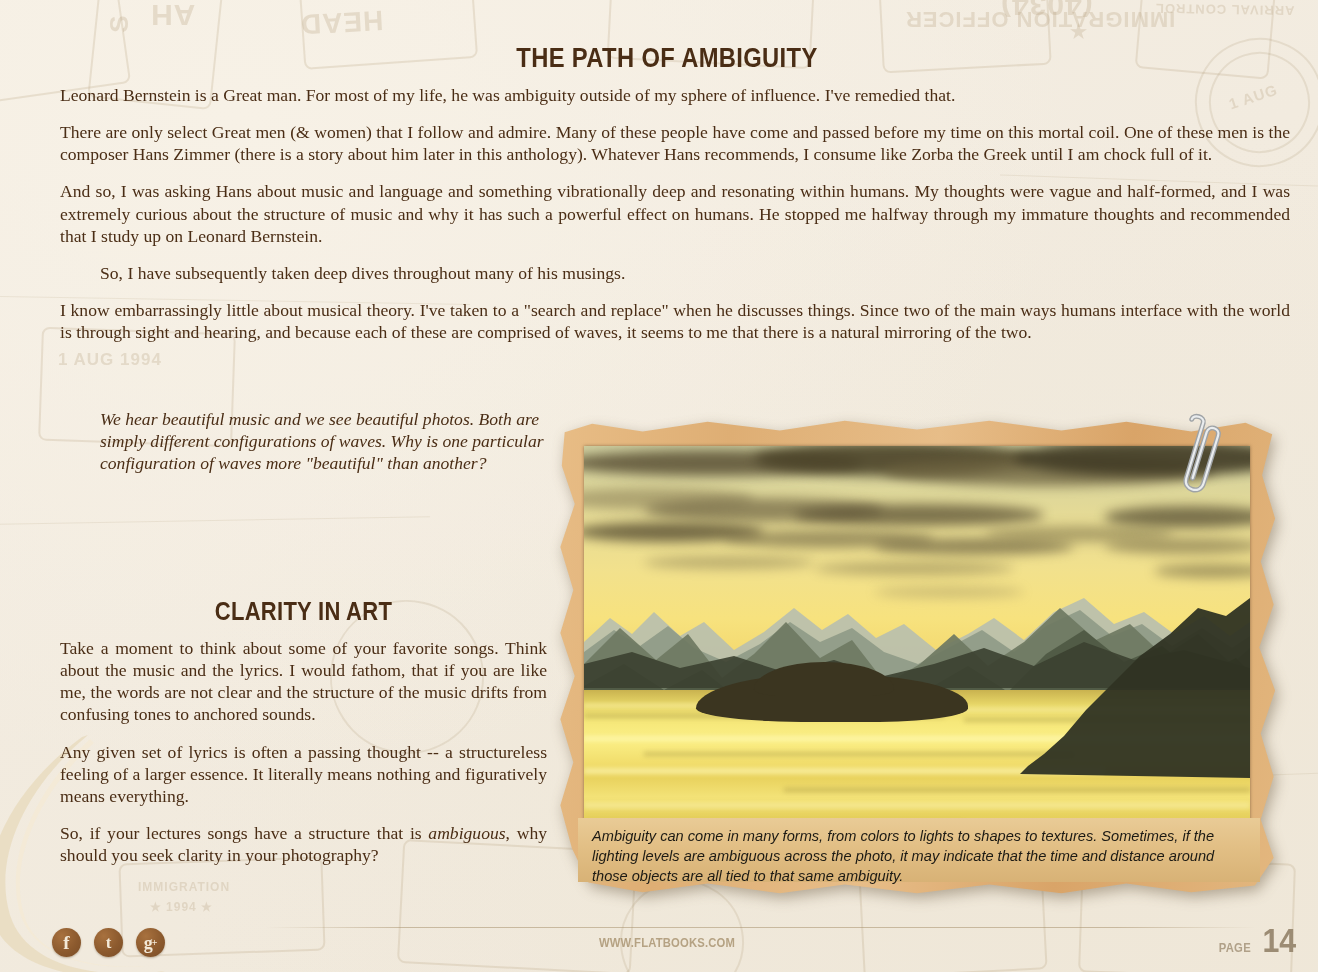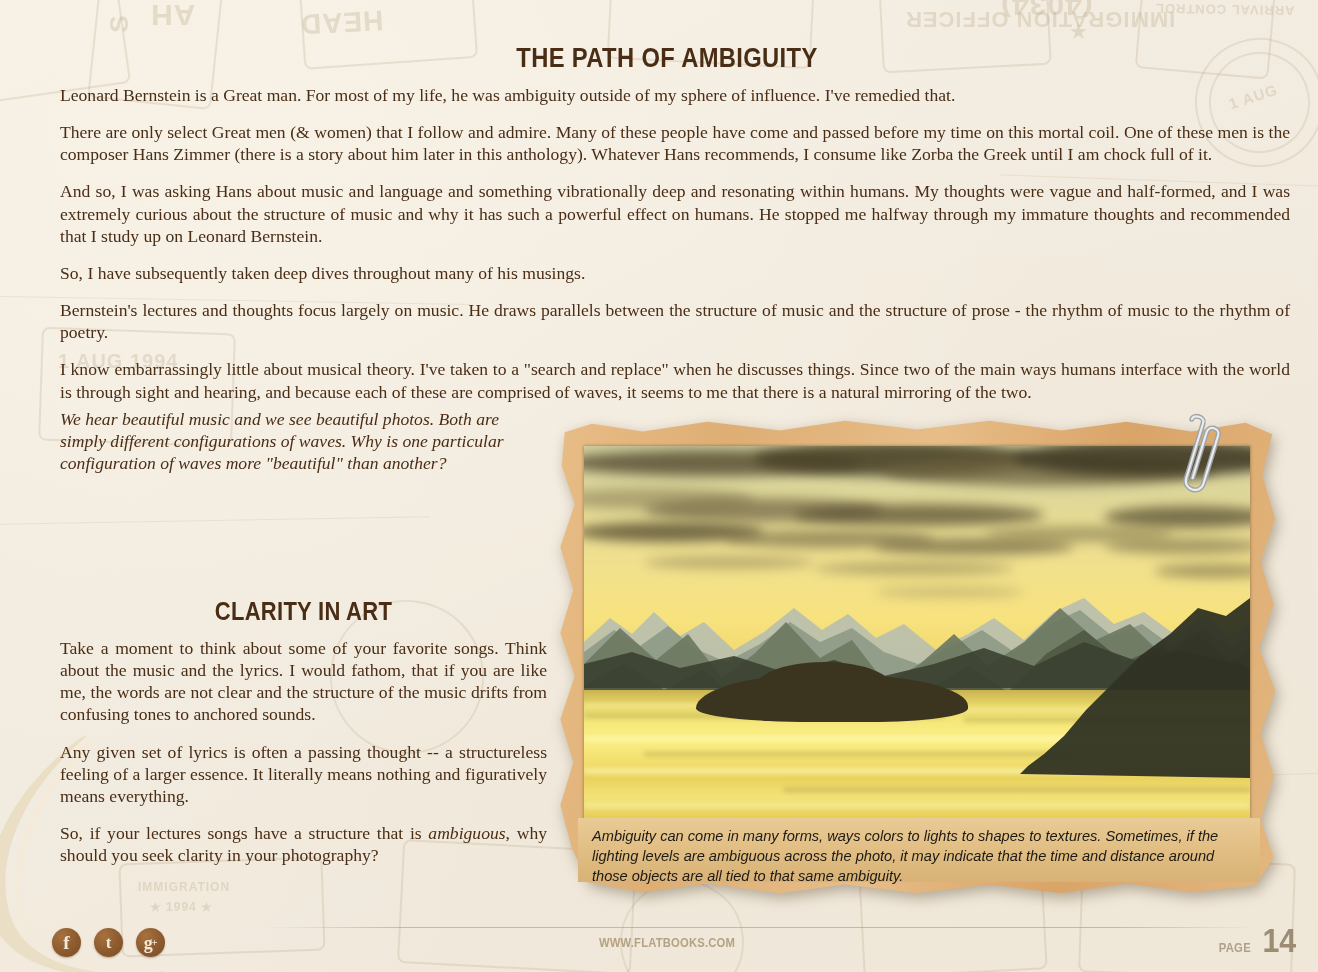--- a/index.html
+++ b/index.html
@@ -46,21 +46,21 @@
   #body-left{position:absolute;left:52px;top:408px;width:487px;font-style:italic;}
 
   p.para{
     margin:0 0 15px 0;
     font-size:17.6px;line-height:1.26;
     color:#4a2d15;
     text-align:justify;
     -webkit-hyphens:none;hyphens:none;
   }
   p.para:last-child{margin-bottom:0;}
-  p.nj{text-align:left;}
+  p.nj{text-align:left;margin-left:40px;}
   .ital{font-style:italic;}
 
   #clarity-wrap{position:absolute;left:52px;top:597px;width:487px;}
   h2.sec-title2{
     margin:0;text-align:center;
     font-family:"Liberation Sans",sans-serif;
     font-weight:bold;font-size:25px;letter-spacing:.3px;
     color:#4a2d15;
     transform:scaleX(.88);
   }
@@ -166,21 +166,21 @@
   <div class="wm wm-txt" style="left:905px;top:6px;font-size:22px;transform:rotate(180deg);">IMMIGRATION OFFICER</div>
   <div class="wm wm-txt" style="left:1000px;top:-12px;font-size:30px;transform:rotate(180deg);">(4034)</div>
   <div class="wm wm-txt" style="left:1070px;top:20px;font-size:19px;">★</div>
   <div class="wm wm-rect" style="left:1140px;top:-55px;width:130px;height:125px;transform:rotate(5deg);"></div>
   <div class="wm wm-txt" style="left:1155px;top:2px;font-size:13px;transform:rotate(181deg);">ARRIVAL CONTROL</div>
   <div class="wm wm-circ" style="left:1195px;top:38px;width:125px;height:125px;transform:rotate(-18deg);"></div>
   <div class="wm wm-circ" style="left:1209px;top:52px;width:97px;height:97px;transform:rotate(-18deg);"></div>
   <div class="wm wm-txt" style="left:1228px;top:88px;font-size:15px;transform:rotate(-18deg);">1 AUG</div>
 
   <div class="wm wm-rect" style="left:40px;top:330px;width:190px;height:110px;transform:rotate(2deg);"></div>
-  <div class="wm wm-txt" style="left:58px;top:350px;font-size:20px;">1 AUG 1994</div>
+  <div class="wm wm-txt" style="left:58px;top:350px;font-size:17px;">1 AUG 1994</div>
   <div class="wm wm-line" style="left:0px;top:300px;width:470px;transform:rotate(1deg);"></div>
   <div class="wm wm-line" style="left:0px;top:520px;width:430px;transform:rotate(-1deg);"></div>
   <div class="wm wm-circ" style="left:330px;top:600px;width:150px;height:150px;transform:rotate(12deg);"></div>
   <div class="wm wm-rect" style="left:120px;top:860px;width:200px;height:90px;transform:rotate(-2deg);"></div>
   <div class="wm wm-txt" style="left:138px;top:880px;font-size:12px;">IMMIGRATION</div>
   <div class="wm wm-txt" style="left:150px;top:900px;font-size:12px;">★ 1994 ★</div>
   <div class="wm wm-rect" style="left:400px;top:845px;width:230px;height:120px;transform:rotate(3deg);"></div>
   <div class="wm wm-circ" style="left:620px;top:880px;width:120px;height:120px;transform:rotate(-10deg);"></div>
   <div class="wm wm-rect" style="left:860px;top:830px;width:180px;height:140px;transform:rotate(-3deg);"></div>
   <div class="wm wm-rect" style="left:1080px;top:860px;width:210px;height:112px;transform:rotate(2deg);"></div>
@@ -196,21 +196,20 @@
 
     <div id="title-wrap">
       <h1 class="sec-title">THE PATH OF AMBIGUITY</h1>
     </div>
 
     <div id="body-wide">
       <p class="para">Leonard Bernstein is a Great man. For most of my life, he was ambiguity outside of my sphere of influence. I've remedied that.</p>
       <p class="para">There are only select Great men (&amp; women) that I follow and admire. Many of these people have come and passed before my time on this mortal coil. One of these men is the composer Hans Zimmer (there is a story about him later in this anthology). Whatever Hans recommends, I consume like Zorba the Greek until I am chock full of it.</p>
       <p class="para">And so, I was asking Hans about music and language and something vibrationally deep and resonating within humans. My thoughts were vague and half-formed, and I was extremely curious about the structure of music and why it has such a powerful effect on humans. He stopped me halfway through my immature thoughts and recommended that I study up on Leonard Bernstein.</p>
       <p class="para nj">So, I have subsequently taken deep dives throughout many of his musings.</p>
-      <p class="para">Bernstein's lectures and thoughts focus largely on music. He draws parallels between the structure of music and the structure of prose - the rhythm of music to the rhythm of poetry.</p>
       <p class="para">I know embarrassingly little about musical theory. I've taken to a "search and replace" when he discusses things. Since two of the main ways humans interface with the world is through sight and hearing, and because each of these are comprised of waves, it seems to me that there is a natural mirroring of the two.</p>
     </div>
 
     <div id="body-left">
       <p class="para nj">We hear beautiful music and we see beautiful photos. Both are simply different configurations of waves. Why is one particular configuration of waves more "beautiful" than another?</p>
     </div>
 
     <div id="clarity-wrap">
       <h2 class="sec-title2">CLARITY IN ART</h2>
     </div>
@@ -287,21 +286,21 @@
 
         <div class="island" style="left:112px;top:228px;width:272px;height:48px;"></div>
         <div class="island" style="left:170px;top:216px;width:140px;height:34px;border-radius:50% 50% 20% 20%/80% 80% 20% 20%;"></div>
 
         <svg class="mtn" style="right:0;bottom:60px;width:230px;height:180px;" viewBox="0 0 230 180" preserveAspectRatio="none">
           <path d="M230,180 L230,0 L206,18 L178,10 L150,36 L120,58 L92,86 L66,112 L44,138 L24,156 L8,168 L0,176 Z" fill="#2f3323" opacity="0.95"></path>
         </svg>
       </div>
 
       <div id="caption">
-        <p>Ambiguity can come in many forms, ways colors to lights to shapes to textures.  Sometimes, if the lighting levels are ambiguous across the photo, it may indicate that the time and distance around those objects are all tied to that same ambiguity.</p>
+        <p>Ambiguity can come in many forms, from colors to lights to shapes to textures.  Sometimes, if the lighting levels are ambiguous across the photo, it may indicate that the time and distance around those objects are all tied to that same ambiguity.</p>
       </div>
 
       <svg id="clip" viewBox="0 0 74 96" style="left:602px;top:-6px;">
         <g transform="rotate(17 37 48)">
           <path d="M22 10 C 22 4, 34 4, 34 10 L 34 68 C 34 80, 52 80, 52 68 L 52 18 C 52 10, 40 10, 40 18 L 40 66" fill="none" stroke="#9fa3a6" stroke-width="5" stroke-linecap="round"></path>
           <path d="M22 10 C 22 4, 34 4, 34 10 L 34 68 C 34 80, 52 80, 52 68 L 52 18 C 52 10, 40 10, 40 18 L 40 66" fill="none" stroke="#e9ecee" stroke-width="2.2" stroke-linecap="round"></path>
         </g>
       </svg>
     </div>
 

